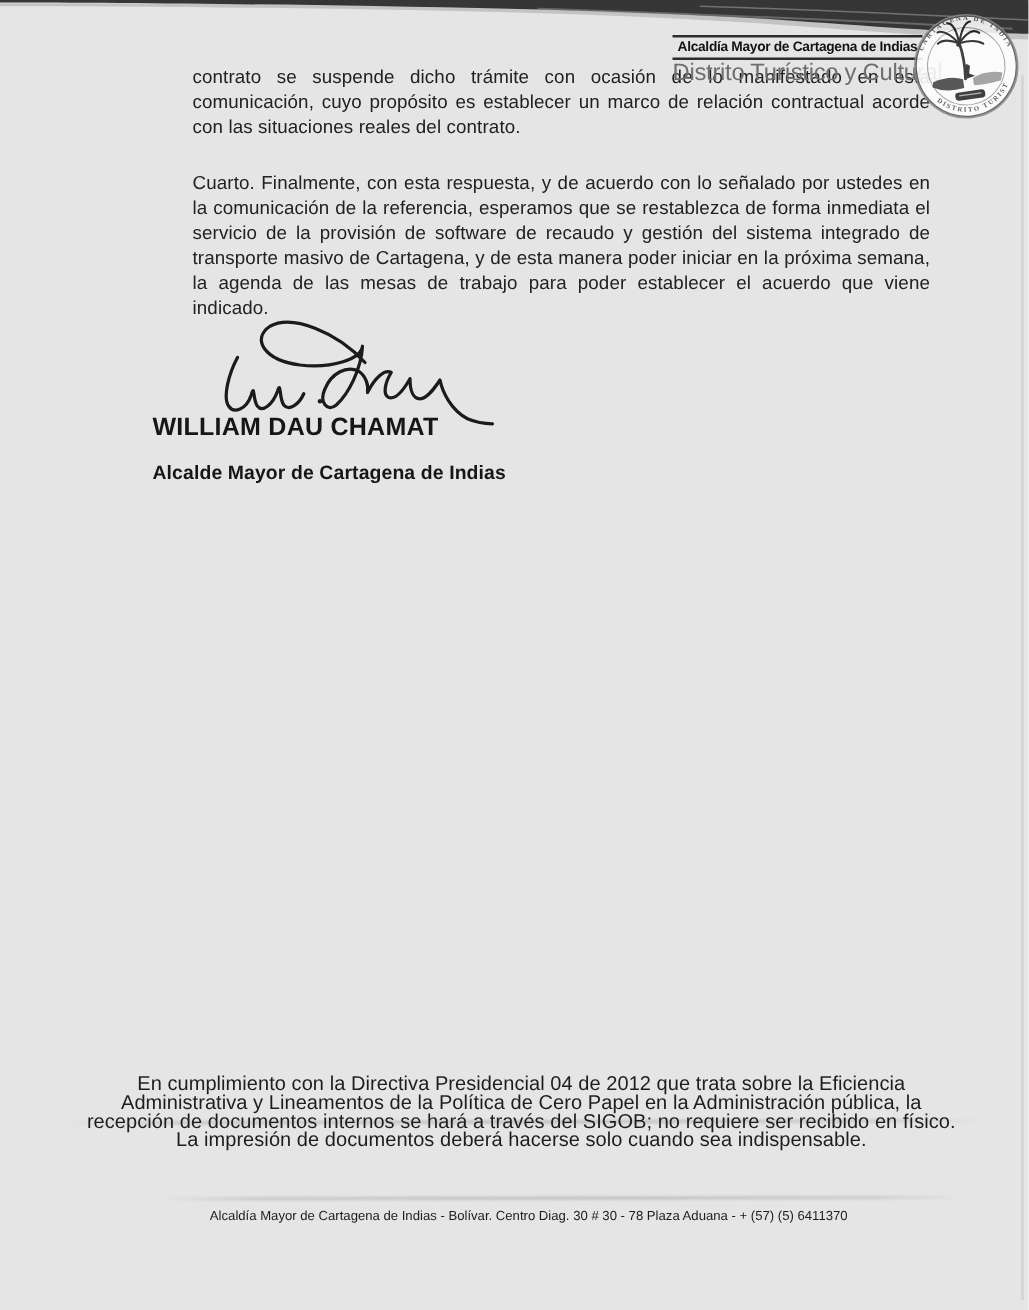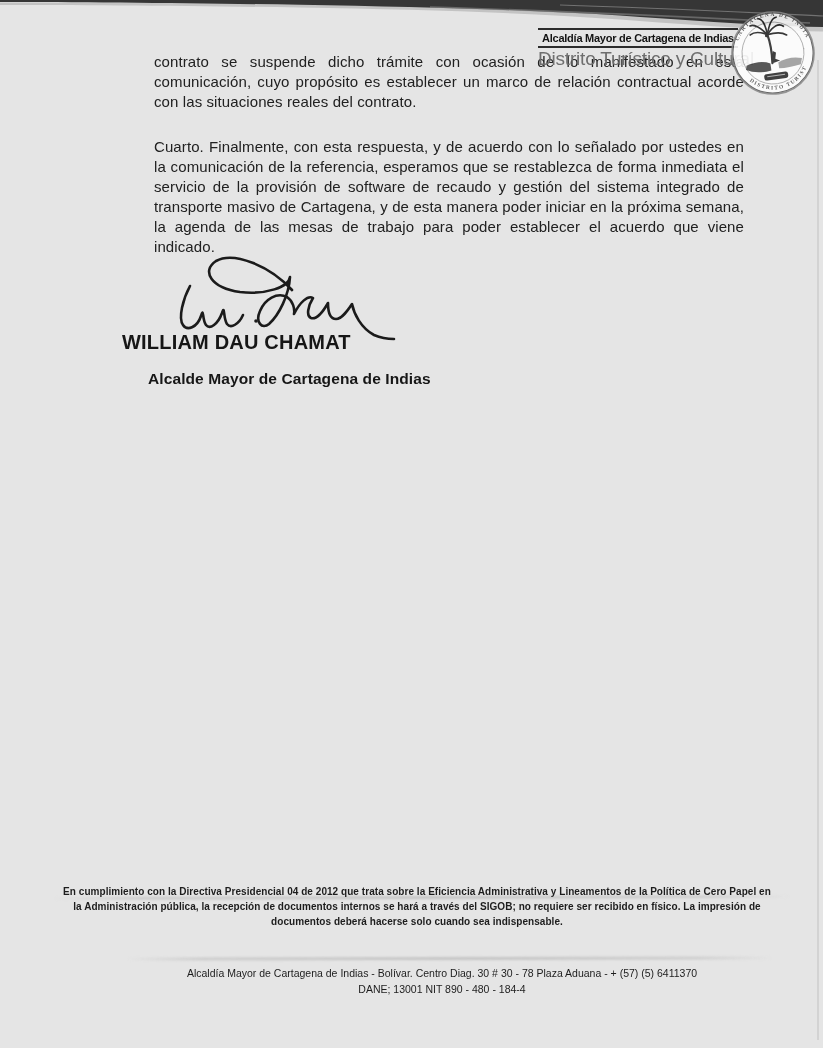--- a/index.html
+++ b/index.html
@@ -94,38 +94,36 @@
   }
   .signer-title {
     position: absolute;
     left: 122px; top: 370px;
     font-size: 15.5px;
     font-weight: bold;
     color: #161616;
     letter-spacing: .1px;
     z-index: 2;
     white-space: nowrap;
-    margin-left: 26px;
   }
 
   
   .compliance-notice {
     position: absolute;
-    left: 60px; top: 884px;
+    left: 60px; top: 860px;
     width: 714px;
     text-align: center;
-    font-size: 10px;
+    font-size: 16px;
     line-height: 15px;
     color: #1d1d1d;
     letter-spacing: .05px;
-    font-weight: bold;
   }
   .address-block {
     position: absolute;
-    left: 72px; top: 966px;
+    left: 53px; top: 966px;
     width: 740px;
     text-align: center;
     font-size: 10.5px;
     line-height: 15.5px;
     color: #1d1d1d;
   }
 </style>
 </head>
 <body>
 
@@ -225,16 +223,15 @@
 
   <div class="signer-name">WILLIAM DAU CHAMAT</div>
   <div class="signer-title">Alcalde Mayor de Cartagena de Indias</div>
 
   <div class="smudge smudge-1"></div>
   <div class="compliance-notice">En cumplimiento con la Directiva Presidencial 04 de 2012 que trata sobre la Eficiencia Administrativa y Lineamentos de la Política de Cero Papel en la Administración pública, la recepción de documentos internos se hará a través del SIGOB; no requiere ser recibido en físico. La impresión de documentos deberá hacerse solo cuando sea indispensable.</div>
   <div class="smudge smudge-2"></div>
 
   <div class="address-block">
     <div>Alcaldía Mayor de Cartagena de Indias - Bolívar. Centro Diag. 30 # 30 - 78 Plaza Aduana - + (57) (5) 6411370</div>
-    <div>DANE; 13001 NIT 890 - 480 - 184-4</div>
   </div>
 
 </div>
 
 </body></html>

